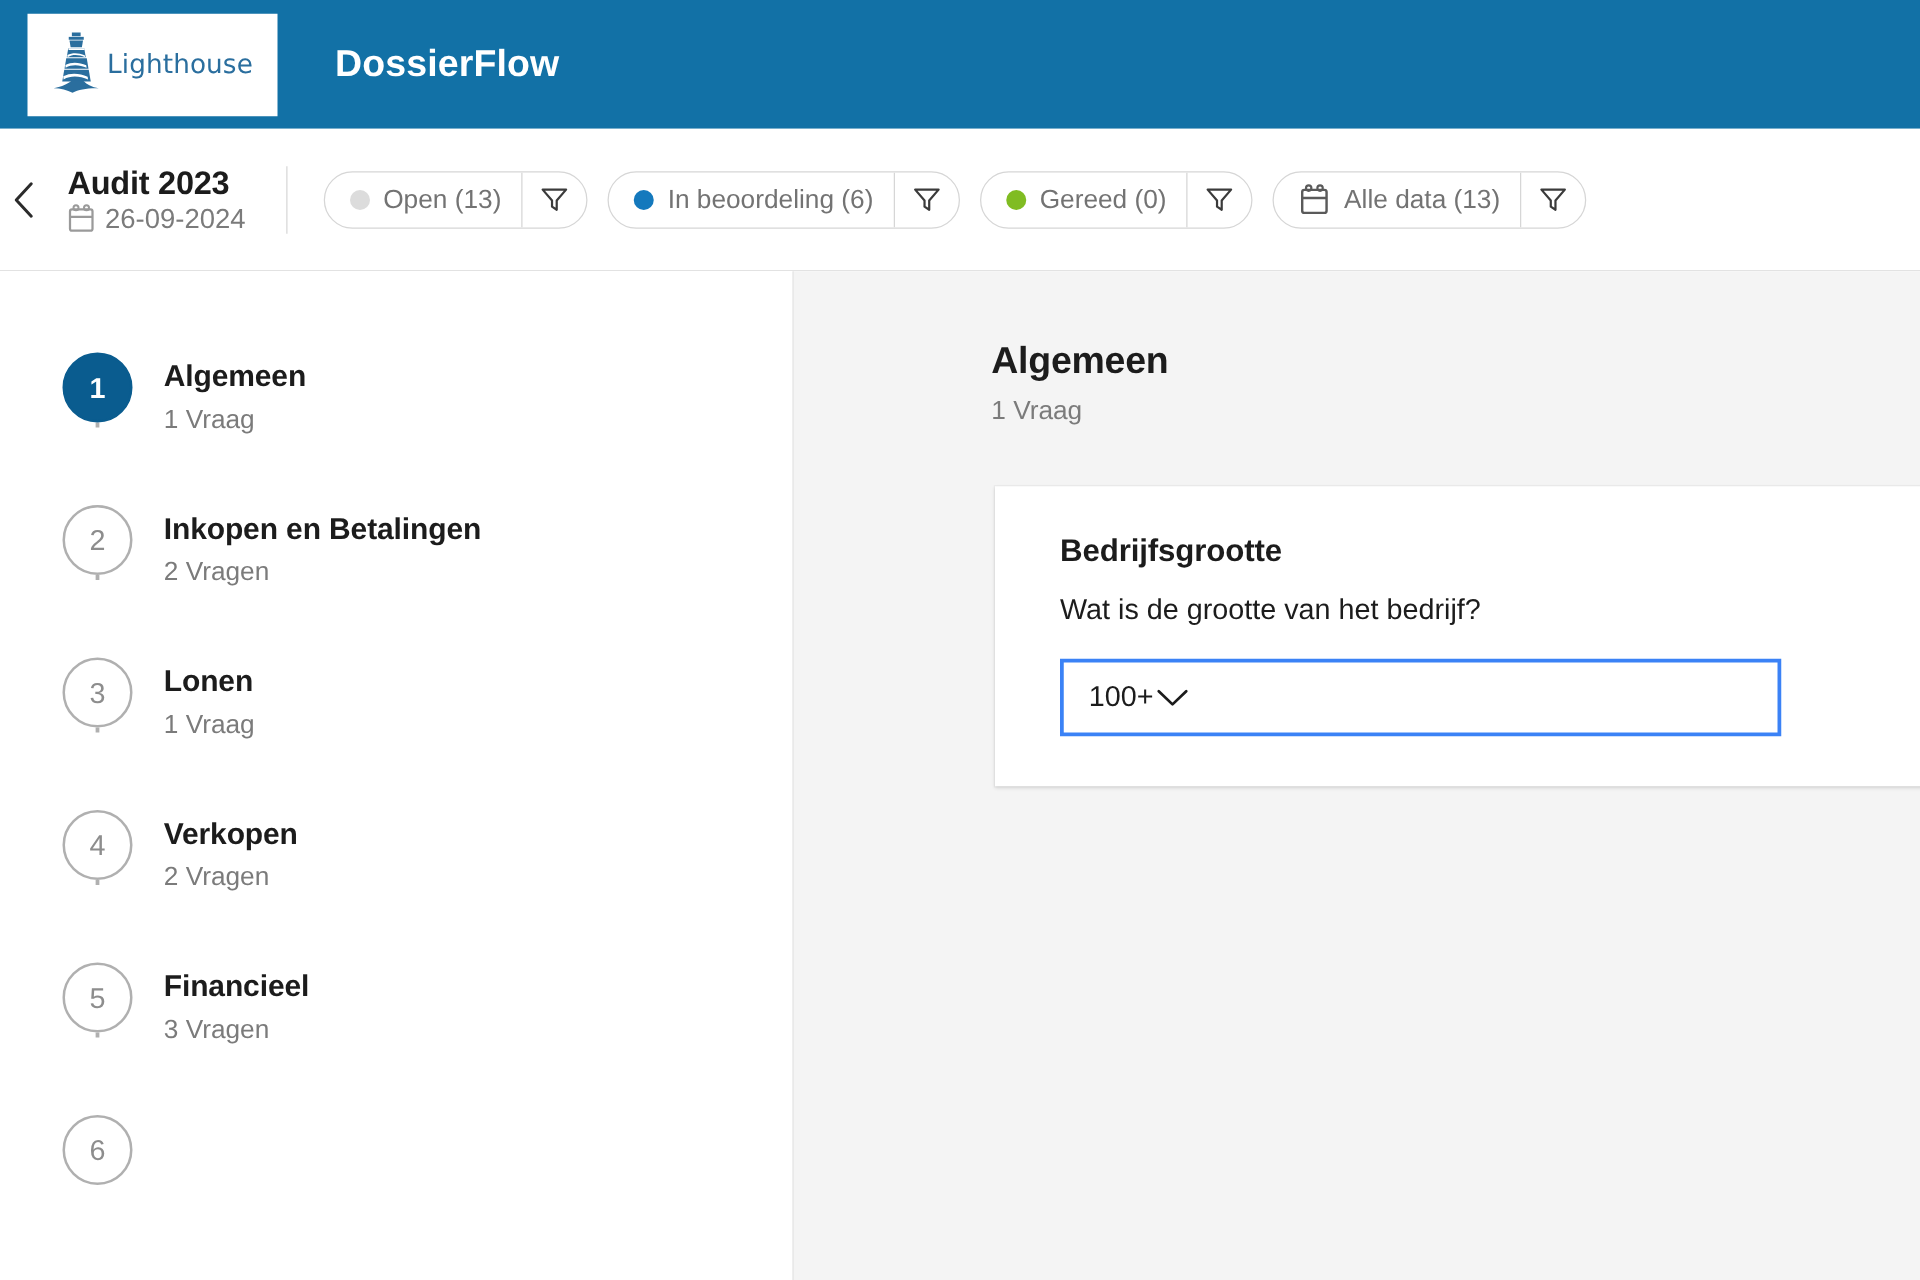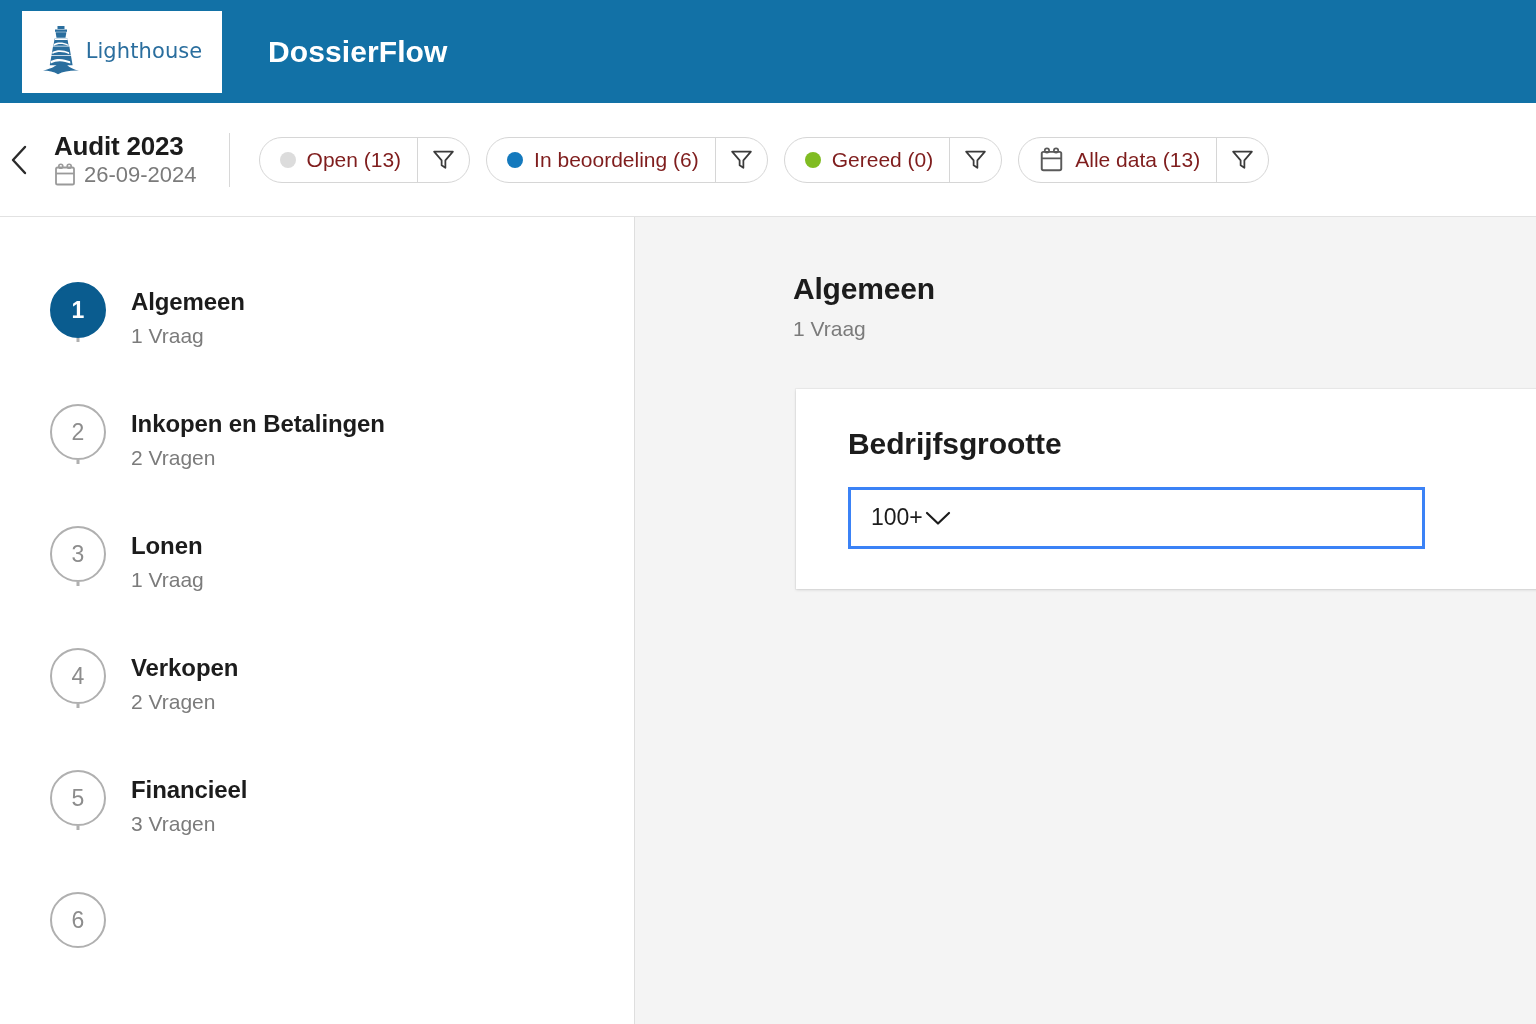--- a/index.html
+++ b/index.html
@@ -130,21 +130,21 @@
     align-items: stretch;
     background: #fff;
     overflow: hidden;
   }
   .chip-main {
     display: flex;
     align-items: center;
     gap: 11px;
     padding: 0 16px 0 20px;
     font-size: 21px;
-    color: #7f1d1d;
+    color: #737373;
     white-space: nowrap;
   }
   .chip-filter {
     width: 52px;
     border-left: 1px solid #d6d6d6;
     display: flex;
     align-items: center;
     justify-content: center;
   }
   .dot { width: 16px; height: 16px; border-radius: 50%; flex: 0 0 auto; }
@@ -258,21 +258,21 @@
   .card {
     margin-top: 48px;
     margin-left: 3px;
     background: #ffffff;
     width: 760px;
     padding: 38px 52px 40px 52px;
     box-shadow: 0 1px 3px rgba(0,0,0,.13), 0 0 0 1px rgba(0,0,0,.03);
   }
 
   .q-title {
-    font-size: 30px;
+    font-size: 25px;
     font-weight: bold;
     color: #1c1c1c;
     letter-spacing: -.1px;
   }
   .q-text {
     margin-top: 18px;
     font-size: 23px;
     color: #1c1c1c;
   }
 
@@ -467,20 +467,21 @@
 
       </div>
     </aside>
 
     <section class="main">
       <h1 class="section-title">Algemeen</h1>
       <div class="section-sub">1 Vraag</div>
 
       <div class="card">
         <div class="q-title">Bedrijfsgrootte</div>
+        <div class="q-text">Wat is de grootte van het bedrijf?</div>
 
         <div class="select-box">
           <span class="select-value">100+</span>
           <span class="select-caret">
             <svg width="30" height="20" viewBox="0 0 30 20" aria-hidden="true">
               <polyline points="4,5 15,15.5 26,5" fill="none" stroke="#1c1c1c" stroke-width="2.2" stroke-linecap="round" stroke-linejoin="round"></polyline>
             </svg>
           </span>
         </div>
       </div>

